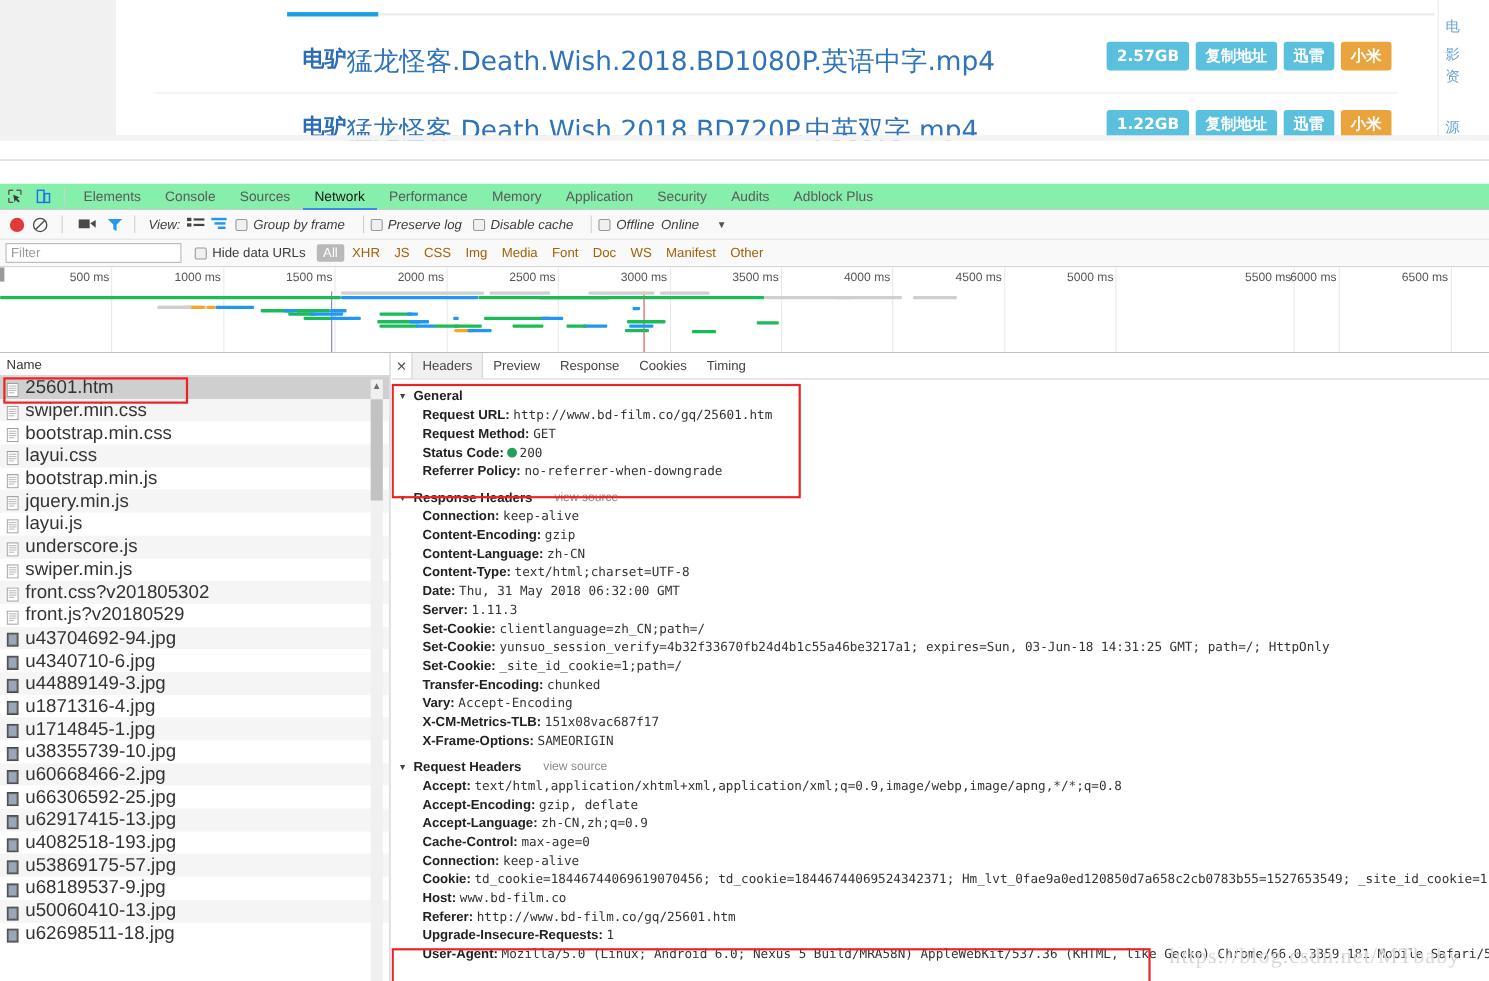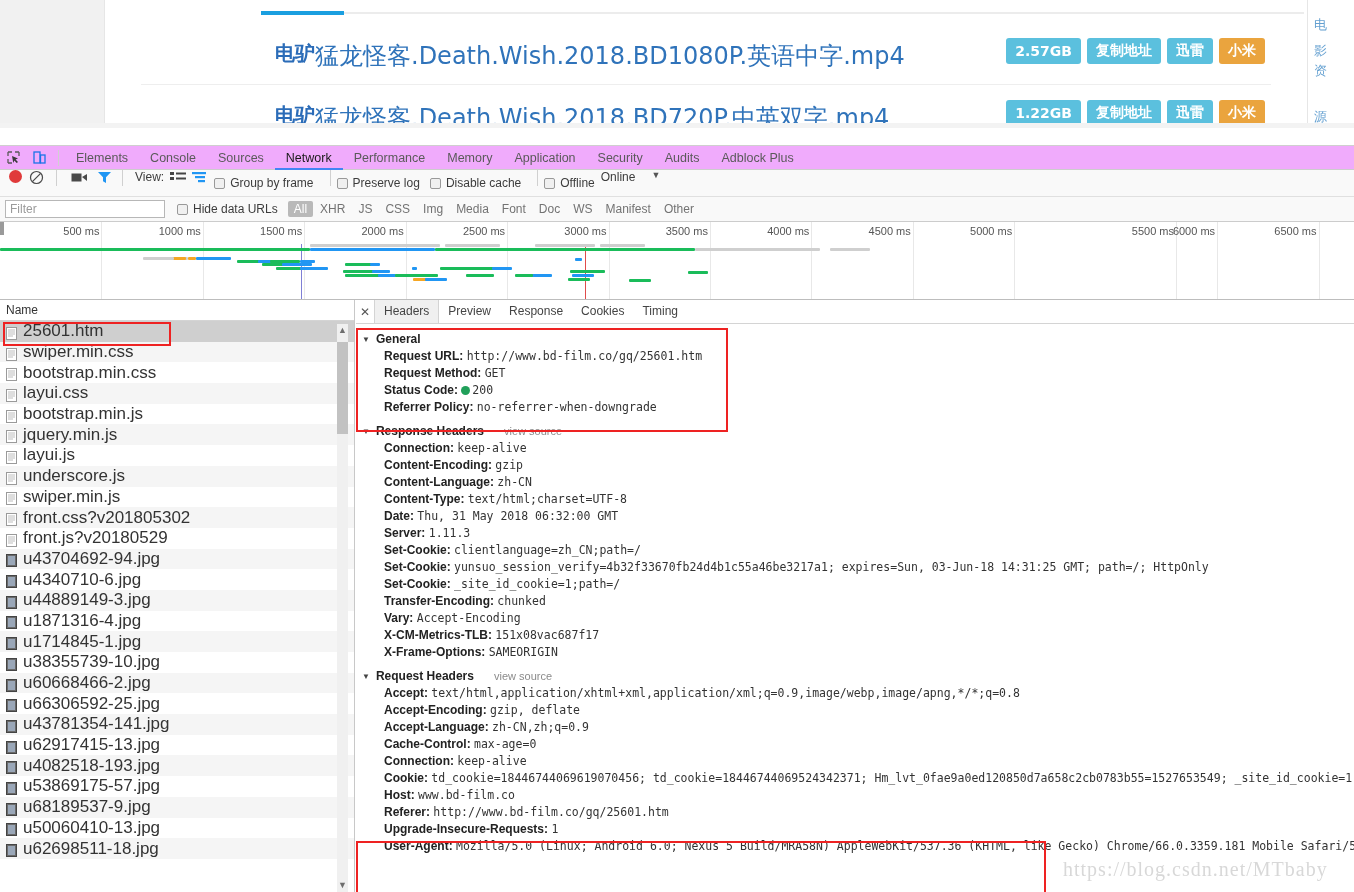--- a/index.html
+++ b/index.html
@@ -70,39 +70,39 @@
   }
 
   
   .devtools {
     position: absolute; left: 0; top: 145px; width: 1354px; height: 747px;
     background: #ffffff; border-top: 1px solid #cfcfcf;
   }
 
   
   .dt-tabbar {
-    position: relative; height: 24px; background: #f0abfc;
-    border-bottom: 1px solid #cdcdcd; display: flex; align-items: center;
+    position: relative; height: 24px; background: #86efac;
+    border-bottom: 1px solid #cdcdcd; display: flex; align-items: center; margin-top: 21px;
   }
   .dt-icobtn {
     width: 26px; height: 22px; display: flex; align-items: center; justify-content: center;
     cursor: pointer;
   }
   .sep-v { width: 1px; height: 16px; background: #d0d0d0; margin: 0 6px; }
   .dt-tabs { display: flex; align-items: center; height: 24px; }
   .dt-tab {
     padding: 0 11px; height: 24px; line-height: 24px; font-size: 12.5px;
     color: #5a5a5a; cursor: pointer; white-space: nowrap;
   }
   .dt-tab.active { color: #1a1a1a; box-shadow: inset 0 -2px 0 #4285f4; }
 
   
   .dt-toolbar {
     position: relative; height: 27px; background: #f9f9f9;
-    border-bottom: 1px solid #e0e0e0; display: flex; padding-left: 6px;
+    border-bottom: 1px solid #e0e0e0; display: flex; align-items: center; padding-left: 6px; font-style: italic;
   }
   .rec-dot { width: 13px; height: 13px; border-radius: 50%; background: #e03a3a; margin: 0 7px 0 3px; cursor: pointer;}
   .clear-ico { width: 15px; height: 15px; margin-right: 6px; cursor: pointer; }
   .cam-ico { width: 18px; height: 14px; margin: 0 8px 0 8px; cursor: pointer; }
   .funnel-ico { width: 15px; height: 14px; margin-right: 4px; cursor: pointer;}
   .tb-label { font-size: 12px; color: #3c3c3c; margin: 0 6px; }
   .view-ico { width: 16px; height: 14px; margin-right: 6px; cursor: pointer; }
   .cb { width: 11px; height: 11px; border: 1px solid #999; background: #f0f0f0; border-radius: 2px; display: inline-block; vertical-align: -1px; }
   .cb-wrap { display: flex; align-items: center; gap: 5px; font-size: 12px; color: #3c3c3c; margin-right: 10px; cursor: pointer; white-space: nowrap;}
   .caret-dn { margin-left: 10px; font-size: 9px; color: #555; cursor: pointer; }
@@ -111,21 +111,21 @@
   .dt-filterbar {
     position: relative; height: 25px; background: #f9f9f9;
     border-bottom: 1px solid #ccc; display: flex; align-items: center; padding-left: 5px;
   }
   .filter-input {
     width: 160px; height: 18px; border: 1px solid #b7b7b7; background: #fff;
     font-size: 12px; color: #333; padding: 0 4px; font-family: "Liberation Sans", sans-serif;
   }
   .filter-input::placeholder { color: #9a9a9a; }
   .ftype {
-    font-size: 12px; color: #737373; padding: 1px 6px; margin-right: 1px;
+    font-size: 12px; color: #a16207; padding: 1px 6px; margin-right: 1px;
     cursor: pointer; border-radius: 2px; white-space: nowrap;
   }
   .ftype.sel { background: #b9b9b9; color: #fff; }
 
   
   .overview {
     position: relative; height: 78px; background: #ffffff;
     border-bottom: 1px solid #bdbdbd; overflow: hidden;
   }
   .ov-tick {
@@ -651,27 +651,20 @@
                   <rect x="0.5" y="0.5" width="10" height="12" fill="#6a6a6a" stroke="#444"></rect>
                   <rect x="2" y="2" width="7" height="9" fill="#9aa7b8"></rect>
                 </svg></span>
               <span>u66306592-25.jpg</span>
             </div>
             <div class="rl-row">
               <span class="rl-ico"><svg width="11" height="13" viewBox="0 0 11 13">
                   <rect x="0.5" y="0.5" width="10" height="12" fill="#6a6a6a" stroke="#444"></rect>
                   <rect x="2" y="2" width="7" height="9" fill="#9aa7b8"></rect>
                 </svg></span>
-              <span>u43781354-141.jpg</span>
-            </div>
-            <div class="rl-row">
-              <span class="rl-ico"><svg width="11" height="13" viewBox="0 0 11 13">
-                  <rect x="0.5" y="0.5" width="10" height="12" fill="#6a6a6a" stroke="#444"></rect>
-                  <rect x="2" y="2" width="7" height="9" fill="#9aa7b8"></rect>
-                </svg></span>
               <span>u62917415-13.jpg</span>
             </div>
             <div class="rl-row">
               <span class="rl-ico"><svg width="11" height="13" viewBox="0 0 11 13">
                   <rect x="0.5" y="0.5" width="10" height="12" fill="#6a6a6a" stroke="#444"></rect>
                   <rect x="2" y="2" width="7" height="9" fill="#9aa7b8"></rect>
                 </svg></span>
               <span>u4082518-193.jpg</span>
             </div>
             <div class="rl-row">

